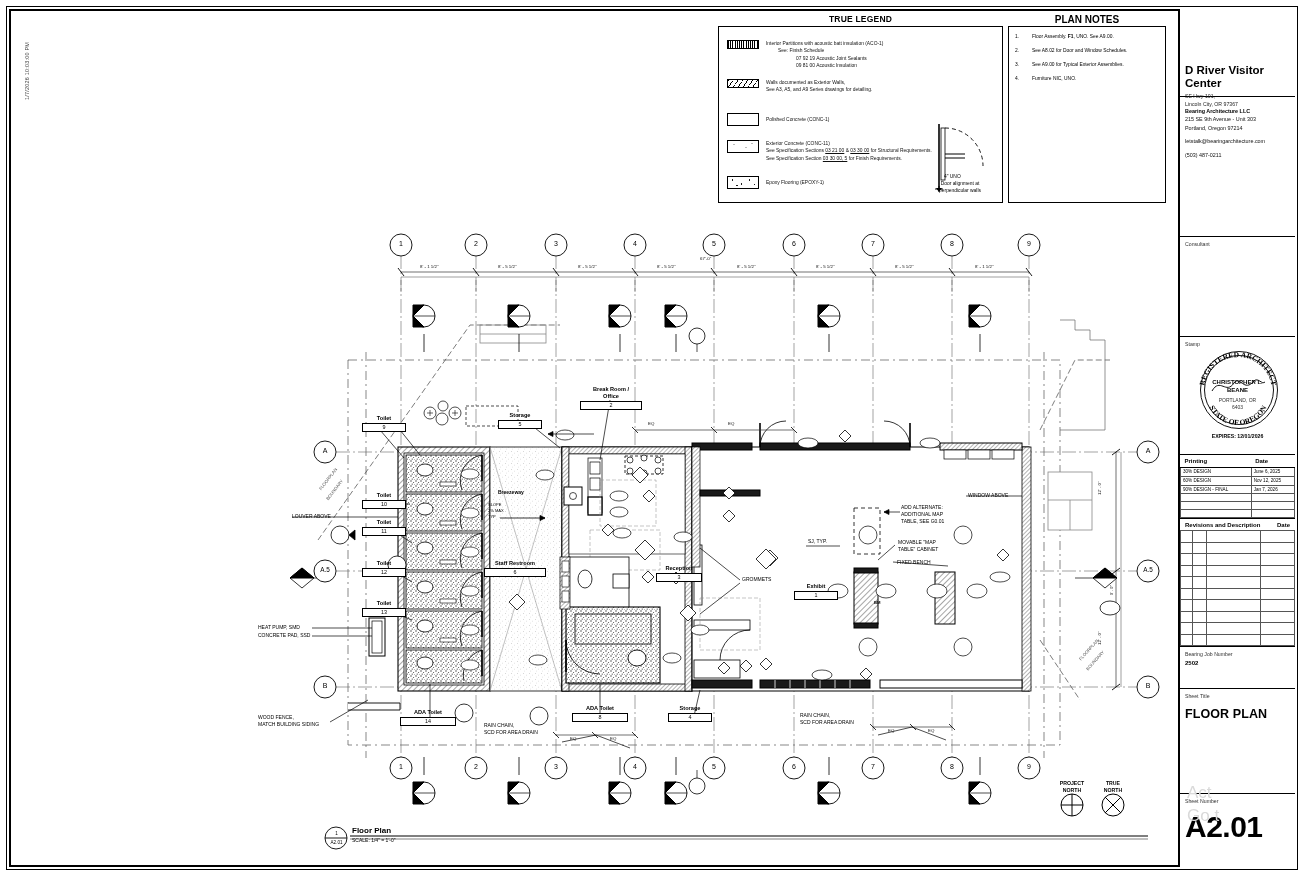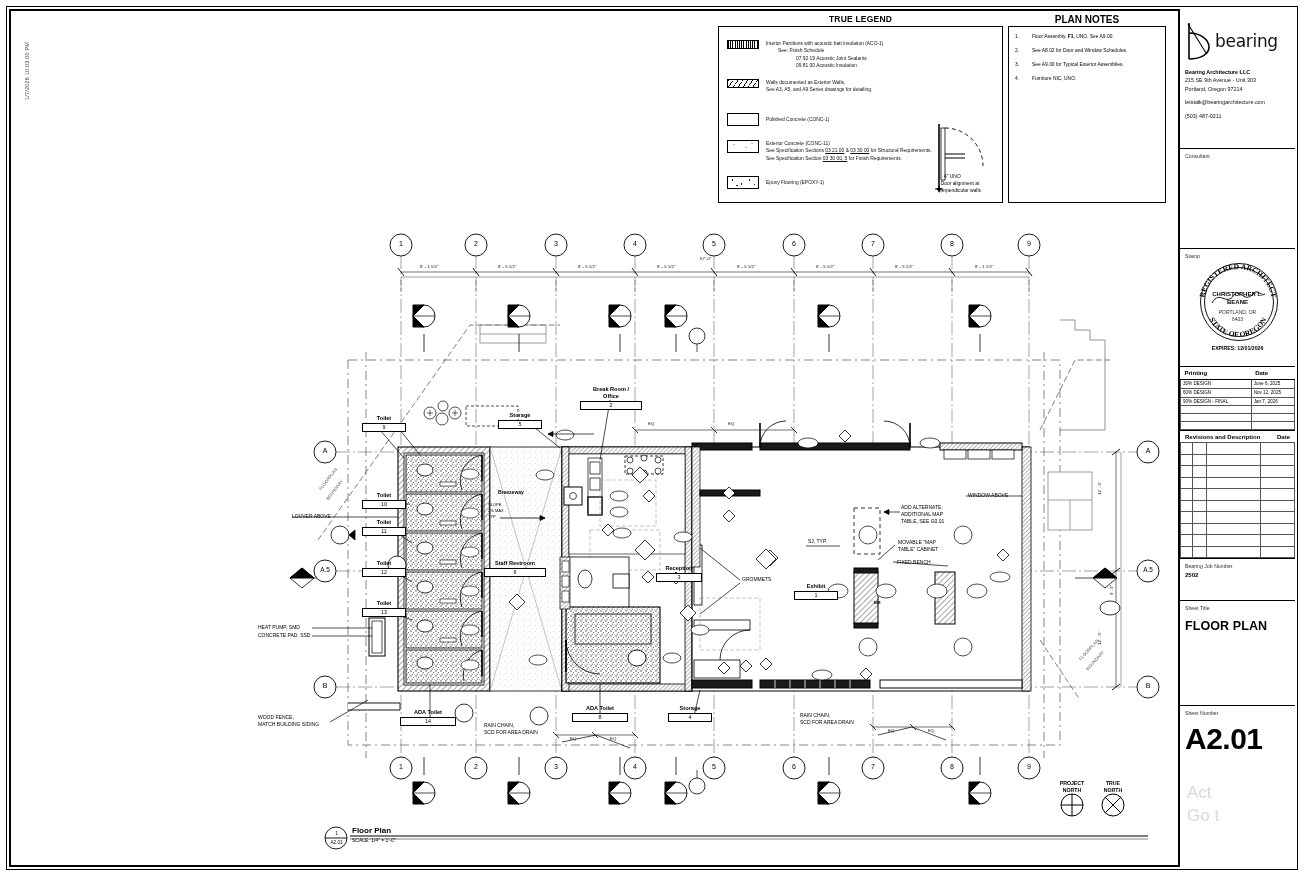--- a/index.html
+++ b/index.html
@@ -902,32 +902,29 @@
       <span>See A9.00 for Typical Exterior Assemblies.</span>
     </div>
     <div class="note">
       <span class="n">4.</span>
       <span>Furniture NIC, UNO.</span>
     </div>
   </div>
 
   <div class="tb">
 
+    <div class="tb-cell tb-proj">
+      <div class="proj-name">D River Visitor Center</div>
+      <div class="proj-addr">
+        <span>SE Hwy 101,</span><br>
+        <span>Lincoln City, OR 97367</span>
+      </div>
+    </div>
 
     <div class="tb-cell tb-firm">
-      <div class="logo-row">
-        <div class="logo-mark">
-          <svg viewBox="0 0 26 40" width="26" height="40">
-            <path d="M4 2 L4 38" stroke="#000" stroke-width="1.6" fill="none"></path>
-            <path d="M4 12 C 16 12, 24 19, 24 26 C 24 33, 16 38, 4 38" stroke="#000" stroke-width="1.6" fill="none"></path>
-            <path d="M3 3 L21 32" stroke="#000" stroke-width="1.1" fill="none"></path>
-          </svg>
-        </div>
-        <div class="logo-word">bearing</div>
-      </div>
       <div class="firm-name">Bearing Architecture LLC</div>
       <div class="firm-line">215 SE 9th Avenue - Unit 303</div>
       <div class="firm-line">Portland, Oregon 97214</div>
       <div class="firm-gap"></div>
       <div class="firm-line">letstalk@bearingarchitecture.com</div>
       <div class="firm-gap"></div>
       <div class="firm-line">(503) 487-0211</div>
     </div>
 
     <div class="tb-cell tb-consult">

